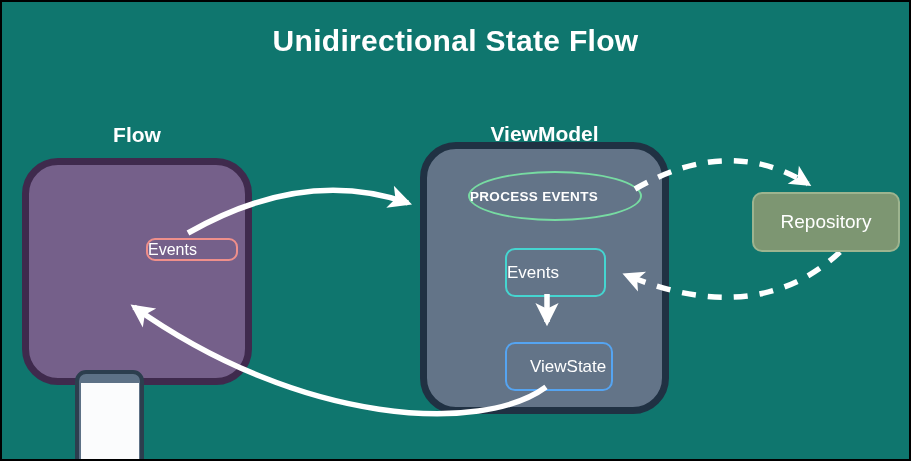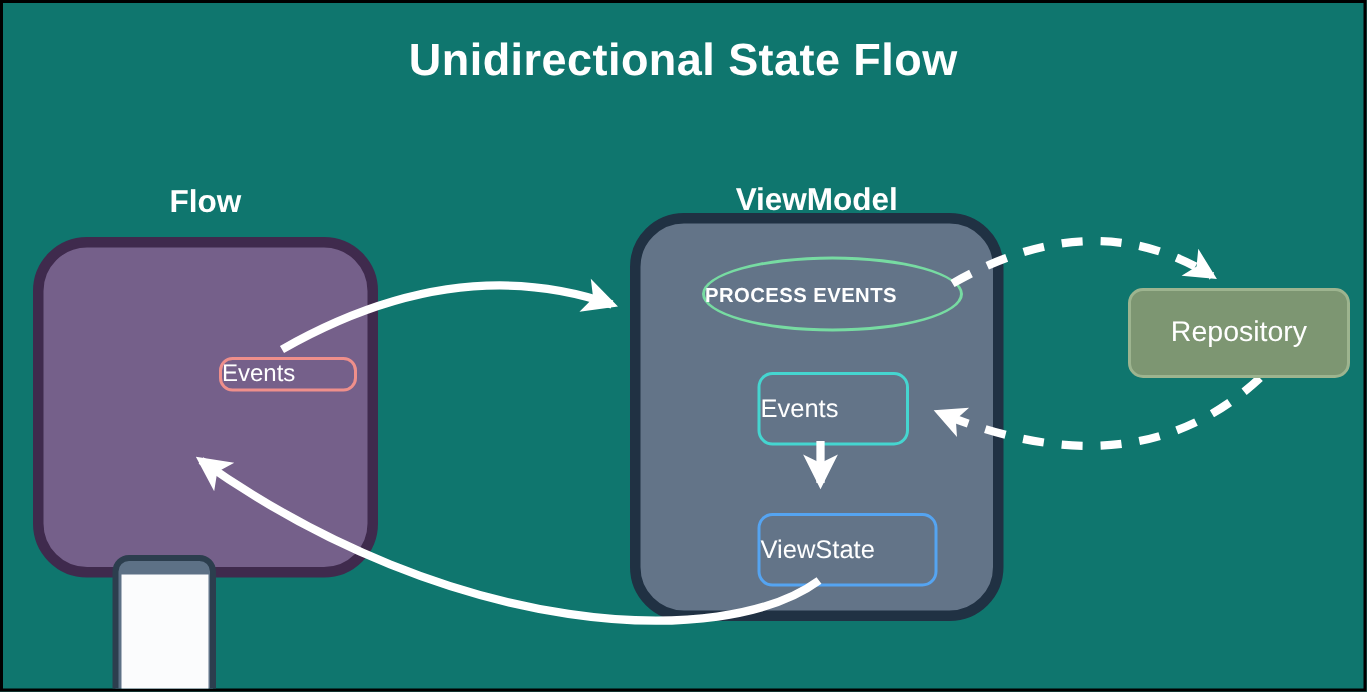--- a/index.html
+++ b/index.html
@@ -61,22 +61,22 @@
   .process-ellipse{
     left:41px;top:22px;width:174px;height:50px;
     border:2px solid #77dba2;border-radius:50%;
     font-size:13.5px;font-weight:700;letter-spacing:.3px;
   }
   .results-pill{
     left:78px;top:99px;width:101px;height:49px;
     border:2px solid #45d5d0;border-radius:10px;font-size:17px;
   }
   .viewstate-pill{
-    left:78px;top:193px;width:120px;height:49px;
-    border:2px solid #55a4f1;border-radius:10px;font-size:17px;
+    left:78px;top:193px;width:108px;height:49px;
+    border:2px solid #55a4f1;border-radius:10px;font-size:17px;padding-left:23px;
   }
 
   svg.arrow-layer{position:absolute;left:0;top:0;pointer-events:none;}
   #dashed-layer{z-index:2;}
   #solid-layer{z-index:4;}
 </style>
 </head>
 <body>
 
 <div class="stage">

